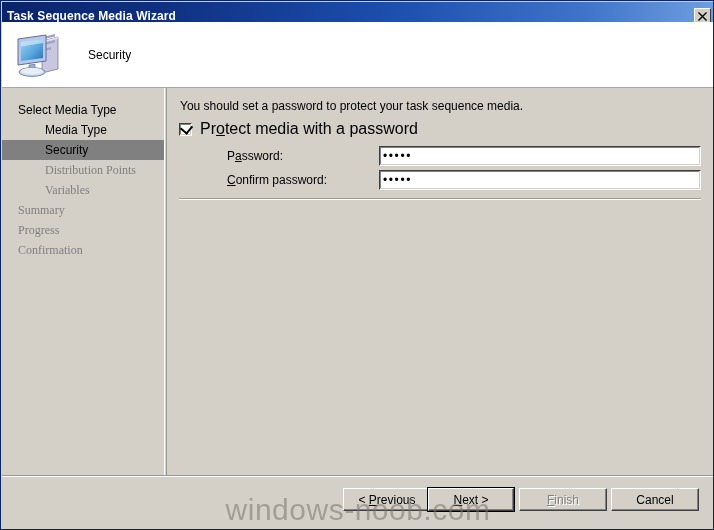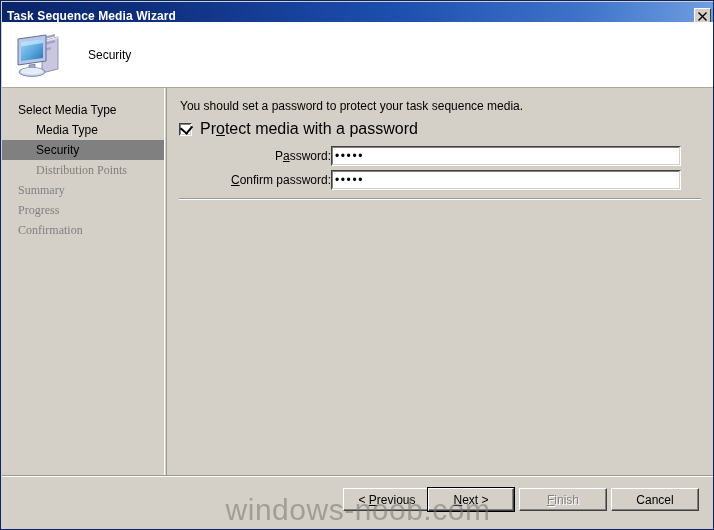--- a/index.html
+++ b/index.html
@@ -126,35 +126,34 @@
   .nav-item {
     height: 20px;
     line-height: 20px;
     font-size: 12px;
     color: #000000;
     padding-left: 16px;
     white-space: nowrap;
     user-select: none;
     cursor: default;
   }
-  .nav-item.indent { padding-left: 34px; }
+  .nav-item.indent { padding-left: 43px; }
   .nav-item.dim { color: #808080; font-family: Liberation Serif, serif; }
   .nav-item.selected {
     background: #808080;
     color: #000000;
   }
 
   
   .content {
     position: absolute;
     left: 165px; top: 0;
     width: 547px;
     height: 441px;
     background: #d4d0c8;
-    text-align: right;
   }
   .intro-text {
     position: absolute;
     left: 13px; top: 11px;
     font-size: 12px;
     color: #000000;
     white-space: nowrap;
     user-select: none;
   }
 
@@ -206,20 +205,21 @@
   .field-row.pw  { top: 58px; }
   .field-row.cpw { top: 82px; }
 
   .field-label {
     width: 152px;
     font-size: 12px;
     color: #000000;
     white-space: nowrap;
     user-select: none;
     flex: none;
+    margin-left: 48px;
   }
   .textbox {
     width: 350px;
     height: 20px;
     background: #ffffff;
     border-top: 1px solid #404040;
     border-left: 1px solid #404040;
     border-right: 1px solid #ffffff;
     border-bottom: 1px solid #ffffff;
     box-sizing: border-box;
@@ -370,20 +370,21 @@
   </div>
   <div class="header-rule"></div>
 
   <div class="body-area">
 
     <div class="sidebar">
       <div class="nav-item">Select Media Type</div>
       <div class="nav-item indent">Media Type</div>
       <div class="nav-item indent selected">Security</div>
       <div class="nav-item indent dim">Distribution Points</div>
+      <div class="nav-item indent dim">Variables</div>
       <div class="nav-item dim">Summary</div>
       <div class="nav-item dim">Progress</div>
       <div class="nav-item dim">Confirmation</div>
     </div>
     <div class="sidebar-divider"></div>
 
     <div class="content">
 
       <div class="intro-text">You should set a password to protect your task sequence media.</div>
 

